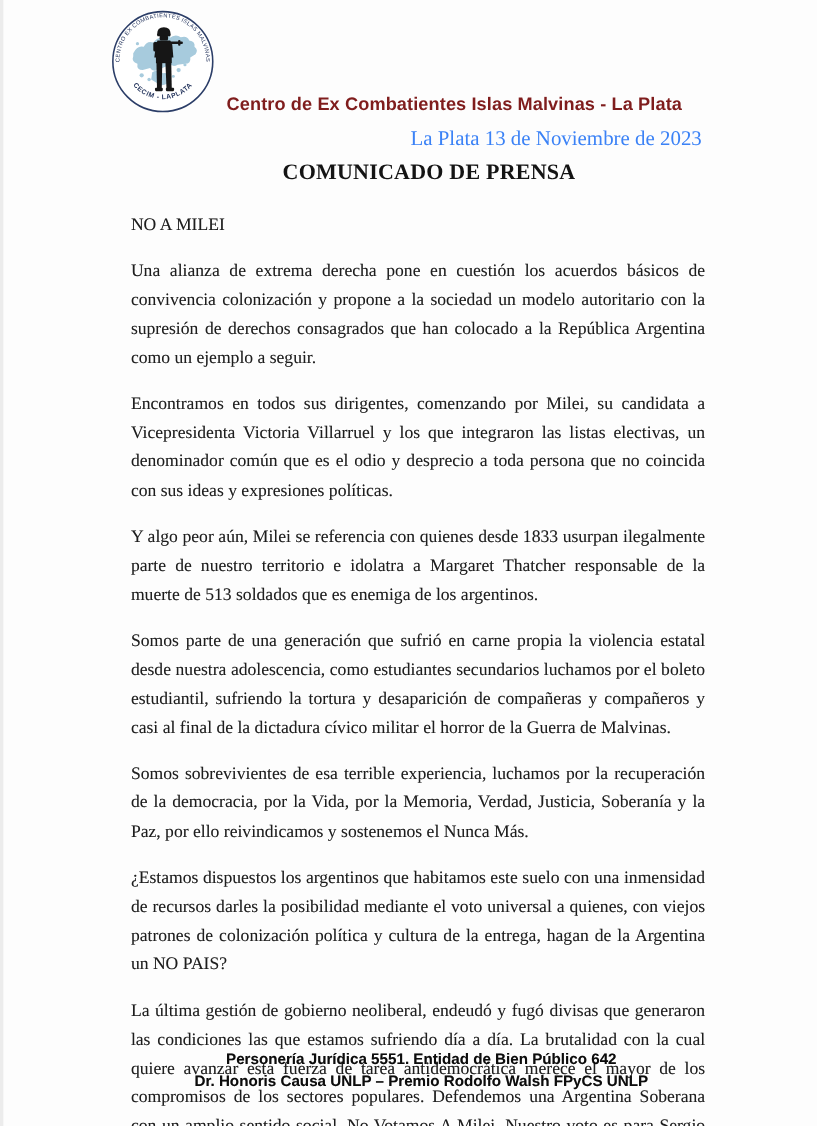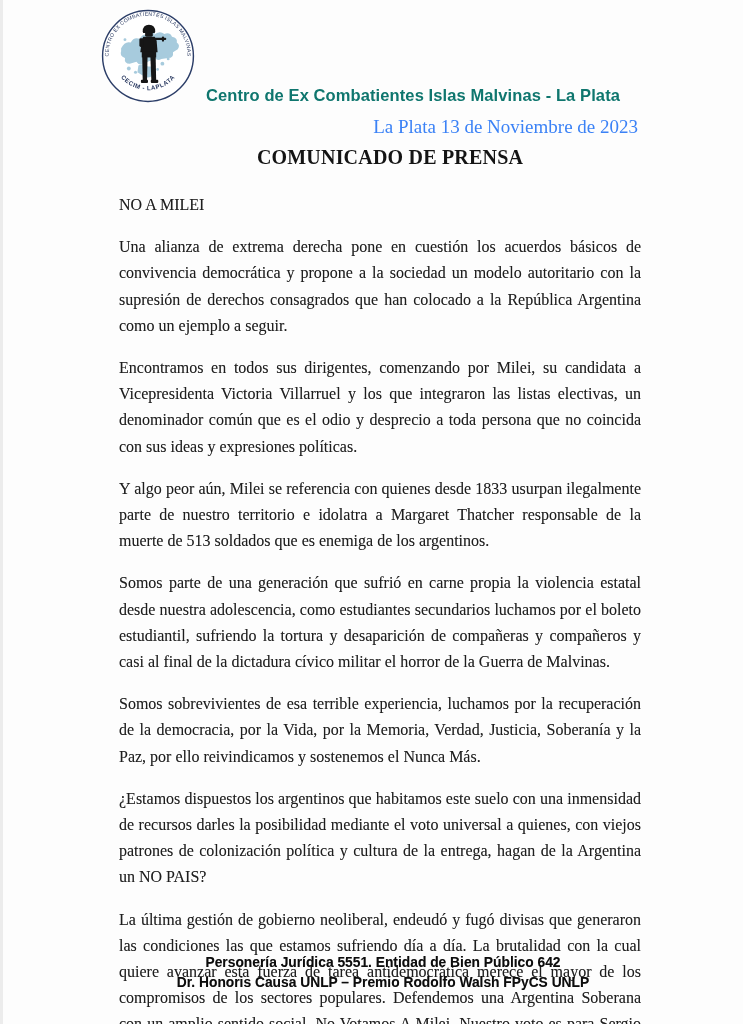--- a/index.html
+++ b/index.html
@@ -10,21 +10,21 @@
   .page::before{ 
     content:"";position:absolute;left:0;top:0;width:3px;height:100%;
     background:#ececec;
   }
   .logo{
     position:absolute;left:100px;top:8px;width:96px;height:96px;
   }
   .org-title{
     position:absolute;left:103px;top:86px;width:620px;
     font-family:"Liberation Sans", sans-serif;font-weight:bold;
-    font-size:16.5px;letter-spacing:.1px;color:#0f766e;text-align:center;
+    font-size:16.5px;letter-spacing:.1px;color:#7f1d1d;text-align:center;
     white-space:nowrap;
   }
   .dateline{
     position:absolute;left:0;top:116px;width:638px;text-align:right;
     font-size:19px;color:#3b82f6;
   }
   .doc-title{
     position:absolute;left:103px;top:146px;width:574px;text-align:center;
     font-weight:bold;font-size:20px;letter-spacing:.2px;color:#141414;
   }
@@ -89,21 +89,21 @@
       </text>
     </svg>
   </div>
 
   <div class="org-title">Centro de Ex Combatientes Islas Malvinas - La Plata</div>
   <div class="dateline">La Plata 13 de Noviembre de 2023</div>
   <div class="doc-title">COMUNICADO DE PRENSA</div>
 
   <div class="body-col">
     <p class="line">NO A MILEI</p>
-    <p>Una alianza de extrema derecha pone en cuestión los acuerdos básicos de convivencia democrática y propone a la sociedad un modelo autoritario con la supresión de derechos consagrados que han colocado a la República Argentina como un ejemplo a seguir.</p>
+    <p>Una alianza de extrema derecha pone en cuestión los acuerdos básicos de convivencia colonización y propone a la sociedad un modelo autoritario con la supresión de derechos consagrados que han colocado a la República Argentina como un ejemplo a seguir.</p>
     <p>Encontramos en todos sus dirigentes, comenzando por Milei, su candidata a Vicepresidenta Victoria Villarruel y los que integraron las listas electivas, un denominador común que es el odio y desprecio a toda persona que no coincida con sus ideas y expresiones políticas.</p>
     <p>Y algo peor aún, Milei se referencia con quienes desde 1833 usurpan ilegalmente parte de nuestro territorio e idolatra a Margaret Thatcher responsable de la muerte de 513 soldados que es enemiga de los argentinos.</p>
     <p>Somos parte de una generación que sufrió en carne propia la violencia estatal desde nuestra adolescencia, como estudiantes secundarios luchamos por el boleto estudiantil, sufriendo la tortura y desaparición de compañeras y compañeros y casi al final de la dictadura cívico militar el horror de la Guerra de Malvinas.</p>
     <p>Somos sobrevivientes de esa terrible experiencia, luchamos por la recuperación de la democracia, por la Vida, por la Memoria, Verdad, Justicia, Soberanía y la Paz, por ello reivindicamos y sostenemos el Nunca Más.</p>
     <p>¿Estamos dispuestos los argentinos que habitamos este suelo con una inmensidad de recursos darles la posibilidad mediante el voto universal a quienes, con viejos patrones de colonización política y cultura de la entrega, hagan de la Argentina un NO PAIS?</p>
     <p>La última gestión de gobierno neoliberal, endeudó y fugó divisas que generaron las condiciones las que estamos sufriendo día a día. La brutalidad con la cual quiere avanzar esta fuerza de tarea antidemocrática merece el mayor de los compromisos de los sectores populares. Defendemos una Argentina Soberana con un amplio sentido social, No Votamos A Milei. Nuestro voto es para Sergio Massa.</p>
     <p class="line">Por los pibes de Malvinas que jamás olvidaremos.</p>
     <p class="line">MEMORIA, VERDAD, JUSTICIA, SOBERANIA Y PAZ - CECIM LA PLATA</p>
   </div>
 

